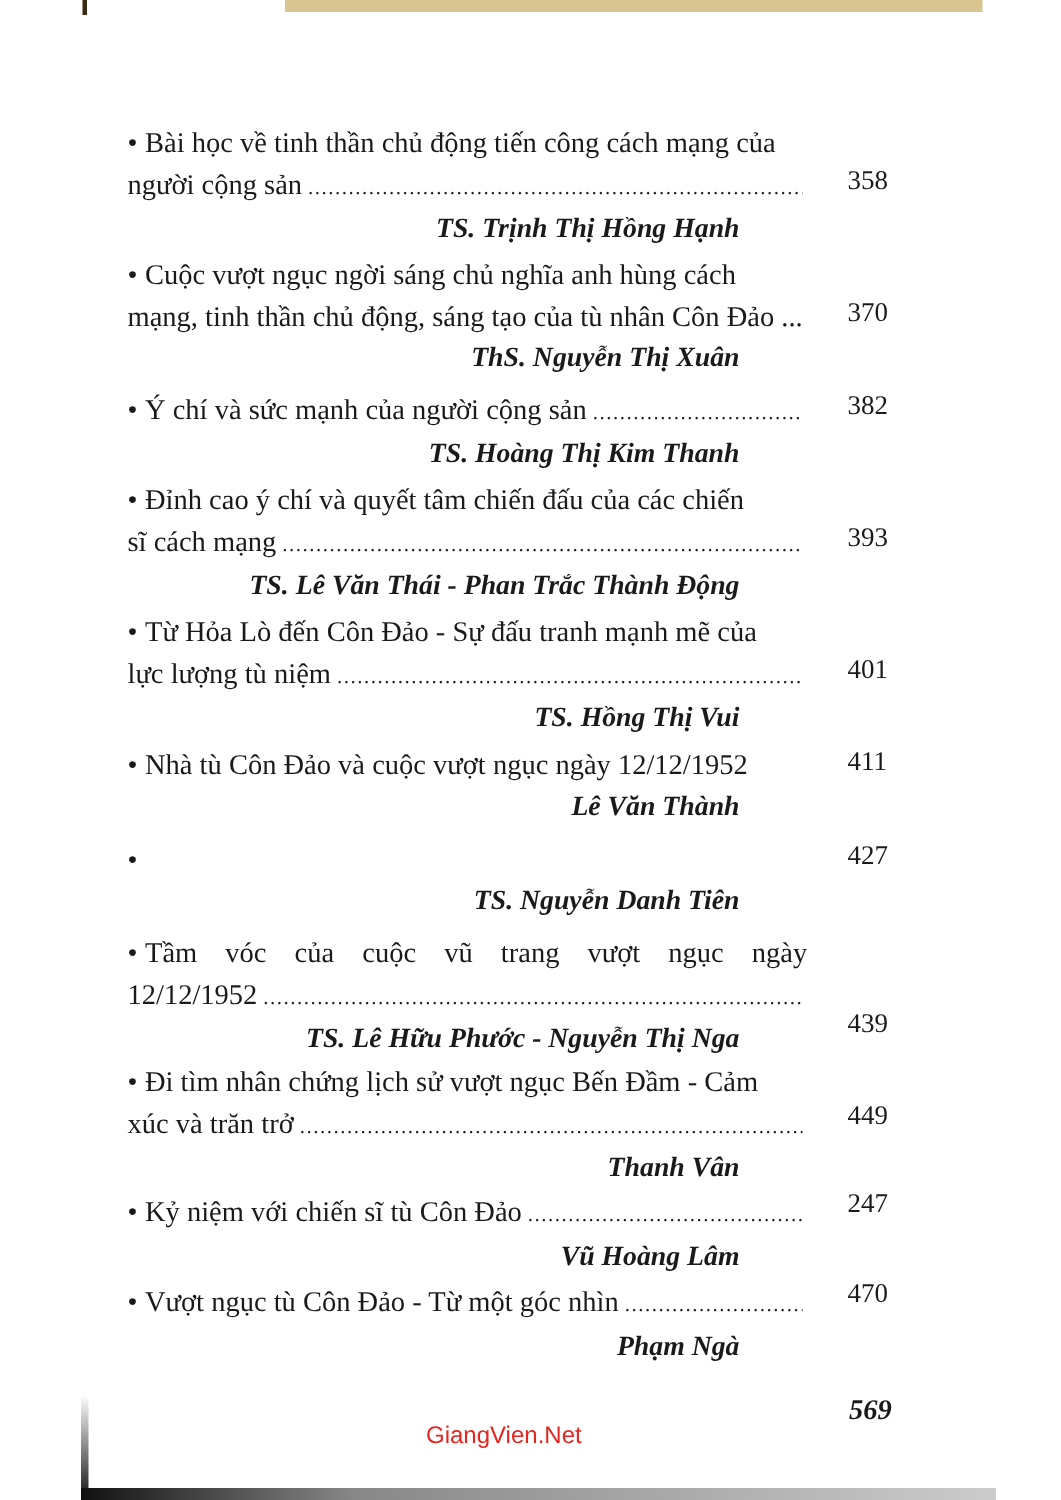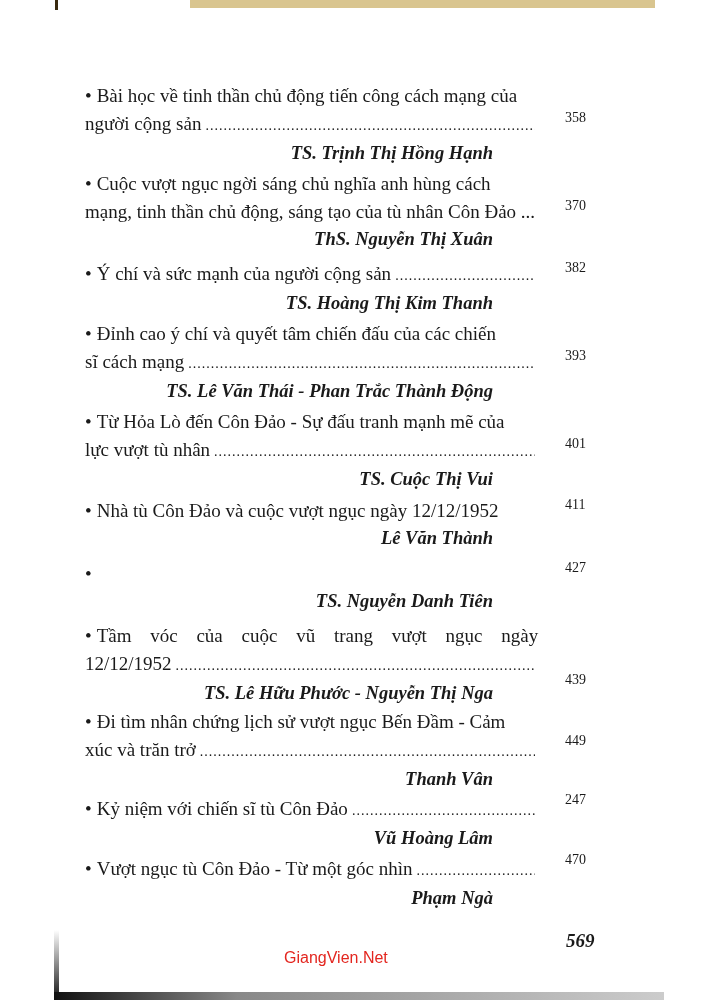--- a/index.html
+++ b/index.html
@@ -15,21 +15,21 @@
   .bottom-shadow { position:absolute; left:54px; top:992px; width:610px; height:8px; background:linear-gradient(90deg,#111,#888 30%,#ccc); }
   .page { position:absolute; left:0; top:0; width:707px; height:1000px; }
   .entry { position:absolute; left:85px; width:536px; }
   .title-line {
     font-size:19px; line-height:28px; white-space:nowrap; display:flex; align-items:baseline;
   }
   .title-line .txt { flex:0 0 auto; }
   .leader {
     flex:1 1 auto; overflow:hidden; margin-left:4px; letter-spacing:1px; font-size:14px;
   }
-  .pagenum { position:absolute; left:565px; font-size:14px; }
+  .pagenum { position:absolute; left:565px; font-size:18px; }
   .author {
     font-style:italic; font-weight:bold; font-size:18.5px; line-height:26px;
     text-align:right; width:408px;
   }
   .folio { position:absolute; left:566px; top:930px; font-size:19px; font-weight:bold;font-style:italic; }
   .watermark { position:absolute; left:284px; top:949px; font-family:Liberation Sans, sans-serif; font-size:16px; color:#e3261f; }
   .bullet { margin-right:5px; }
 </style>
 </head>
 <body>
@@ -88,24 +88,24 @@
     <div class="author">TS. Lê Văn Thái - Phan Trắc Thành Động</div>
   </div>
   <div class="pagenum" style="top:348px">393</div>
 
   <div class="entry" style="top:408px">
     <div class="title-line" style="width:450px">
         <span class="bullet">•</span>
         <span class="txt">Từ Hỏa Lò đến Côn Đảo - Sự đấu tranh mạnh mẽ của</span>
       </div>
     <div class="title-line" style="width:450px">
-        <span class="txt">lực vượt tù nhân</span>
+        <span class="txt">lực lượng tù niệm</span>
         <span class="leader">..........................................................................................................................</span>
       </div>
-    <div class="author">TS. Cuộc Thị Vui</div>
+    <div class="author">TS. Hồng Thị Vui</div>
   </div>
   <div class="pagenum" style="top:436px">401</div>
 
   <div class="entry" style="top:497px">
     <div class="title-line" style="width:450px">
         <span class="bullet">•</span>
         <span class="txt">Nhà tù Côn Đảo và cuộc vượt ngục ngày 12/12/1952</span>
       </div>
     <div class="author">Lê Văn Thành</div>
   </div>

